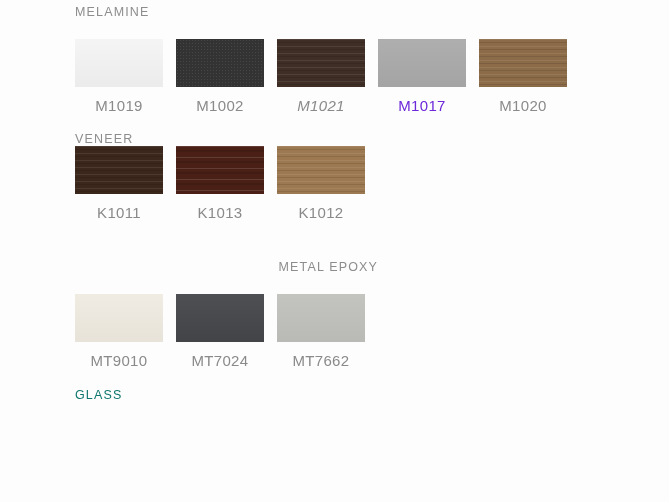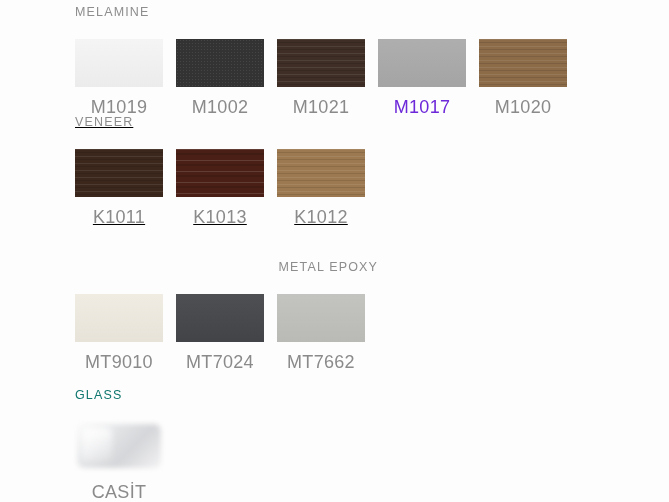--- a/index.html
+++ b/index.html
@@ -54,21 +54,21 @@
   .swatch {
     width: 88px;
     height: 48px;
     position: relative;
     overflow: hidden;
     background-color: #cccccc;
   }
 
   .swatch-label {
     margin-top: 11px;
-    font-size: 18px;
+    font-size: 15px;
     color: #8a8a8a;
     letter-spacing: 0.3px;
     text-align: center;
     line-height: 1;
     white-space: nowrap;
   }
 
   
   .tex-noise::after {
     content: "";
@@ -163,39 +163,39 @@
         <div class="swatch-label" style="color: rgb(138, 138, 138);">M1019</div>
       </div>
 
       <div class="swatch-cell">
         <div class="swatch tex-noise" style="background-color: rgb(51, 51, 52);"></div>
         <div class="swatch-label" style="color: rgb(138, 138, 138);">M1002</div>
       </div>
 
       <div class="swatch-cell">
         <div class="swatch tex-grain" style="background-color: rgb(62, 46, 37);"></div>
-        <div class="swatch-label" style="color: rgb(138, 138, 138);">M1021</div>
+        <div class="swatch-label" style="color: rgb(138, 138, 138); font-style: italic;">M1021</div>
       </div>
 
       <div class="swatch-cell">
         <div class="swatch tex-flat" style="background-color: rgb(170, 170, 170);"></div>
         <div class="swatch-label" style="color: #6d28d9;">M1017</div>
       </div>
 
       <div class="swatch-cell">
         <div class="swatch tex-grain" style="background-color: rgb(139, 107, 72);"></div>
         <div class="swatch-label" style="color: rgb(138, 138, 138); text-align: right;">M1020</div>
       </div>
 
     </div>
   </div>
 
-  <div class="section" id="section-1" style="position:absolute; left:0; top:116px;text-decoration:underline;">
+  <div class="section" id="section-1" style="position:absolute; left:0; top:133px;">
     <div class="section-title" style="color: rgb(141, 141, 141);">VENEER</div>
-    <div class="swatch-row" style="margin-top:20px;">
+    <div class="swatch-row" style="">
 
       <div class="swatch-cell">
         <div class="swatch tex-grain" style="background-color: rgb(59, 39, 28);"></div>
         <div class="swatch-label" style="color: rgb(138, 138, 138);">K1011</div>
       </div>
 
       <div class="swatch-cell">
         <div class="swatch tex-grain-wide" style="background-color: rgb(74, 32, 22);"></div>
         <div class="swatch-label" style="color: rgb(138, 138, 138);">K1013</div>
       </div>
@@ -225,26 +225,15 @@
       <div class="swatch-cell">
         <div class="swatch tex-flat" style="background-color: rgb(192, 193, 188);"></div>
         <div class="swatch-label" style="color: rgb(138, 138, 138);">MT7662</div>
       </div>
 
     </div>
   </div>
 
   <div class="section" id="section-3" style="position:absolute; left:0; top:389px;">
     <div class="section-title" style="color: #0f766e;">GLASS</div>
-    <div class="swatch-row" style="margin-top:20px;">
-
-      <div class="swatch-cell">
-        <div class="glass-wrap">
-          <div class="glass-body"></div>
-          <div class="glass-sheen"></div>
-        </div>
-        <div class="swatch-label" style="margin-top: 13px; color: rgb(138, 138, 138);">CASİT</div>
-      </div>
-
-    </div>
   </div>
 
 </div>
 
 </body></html>

